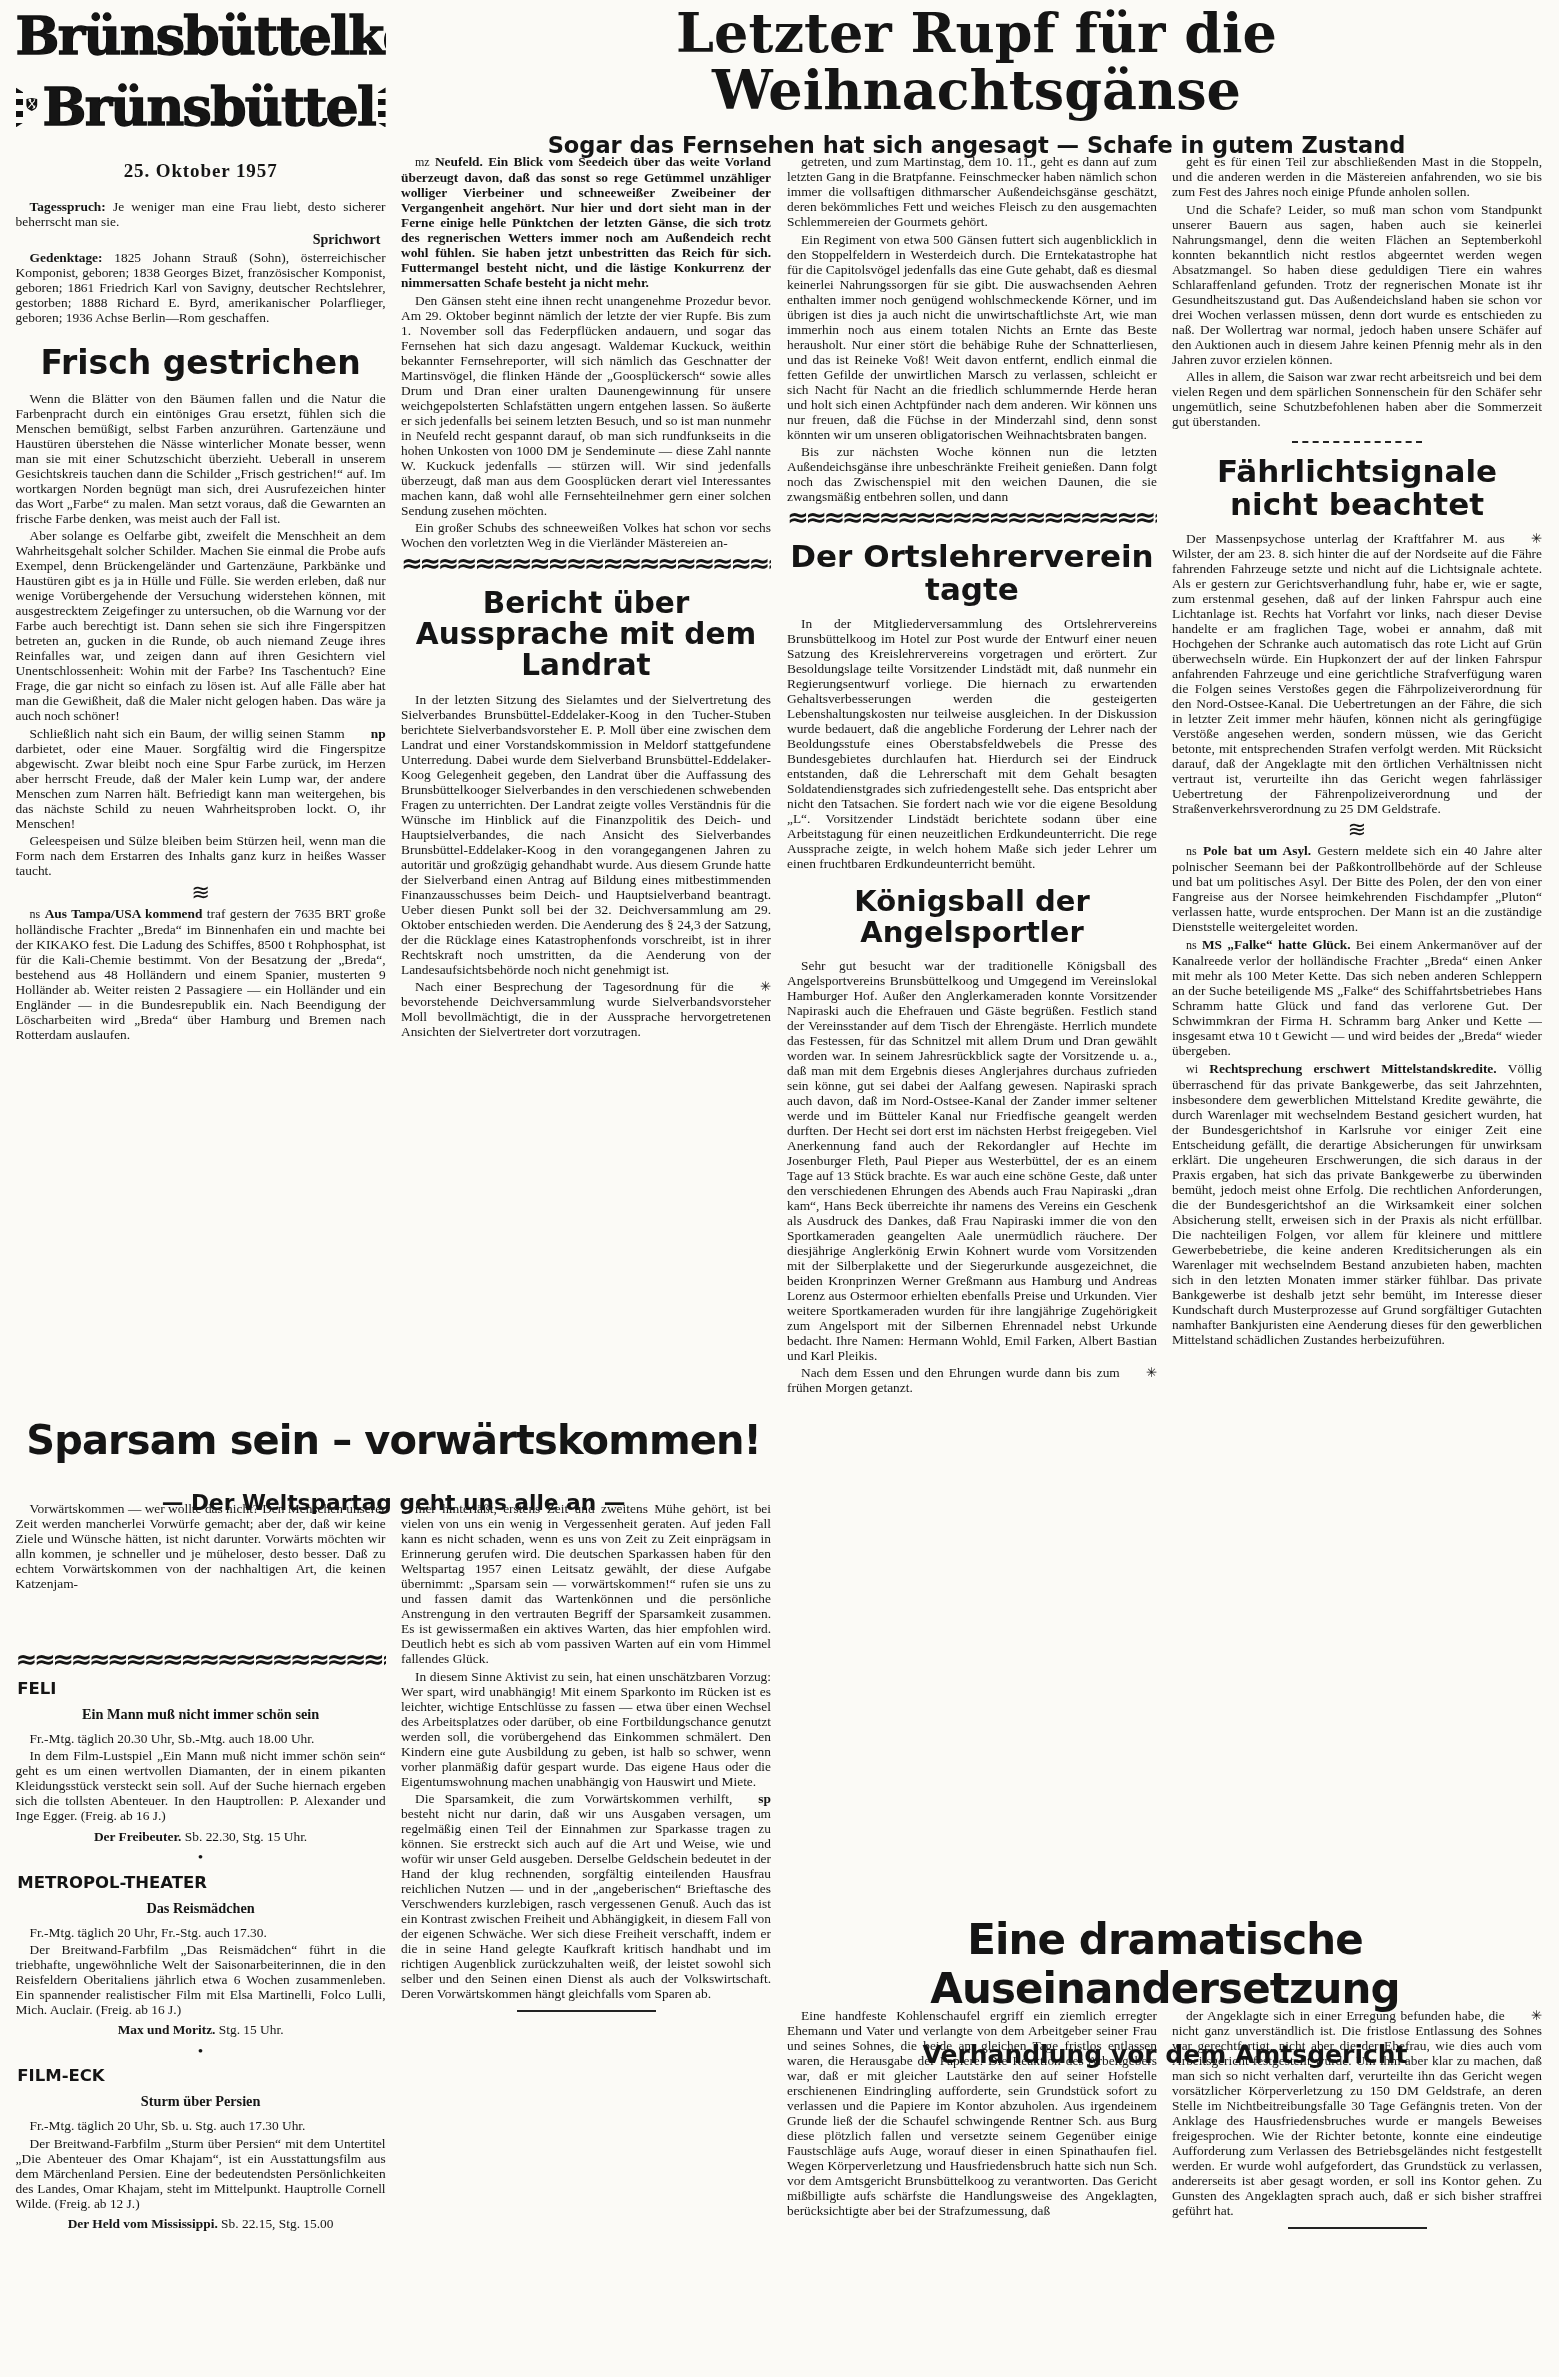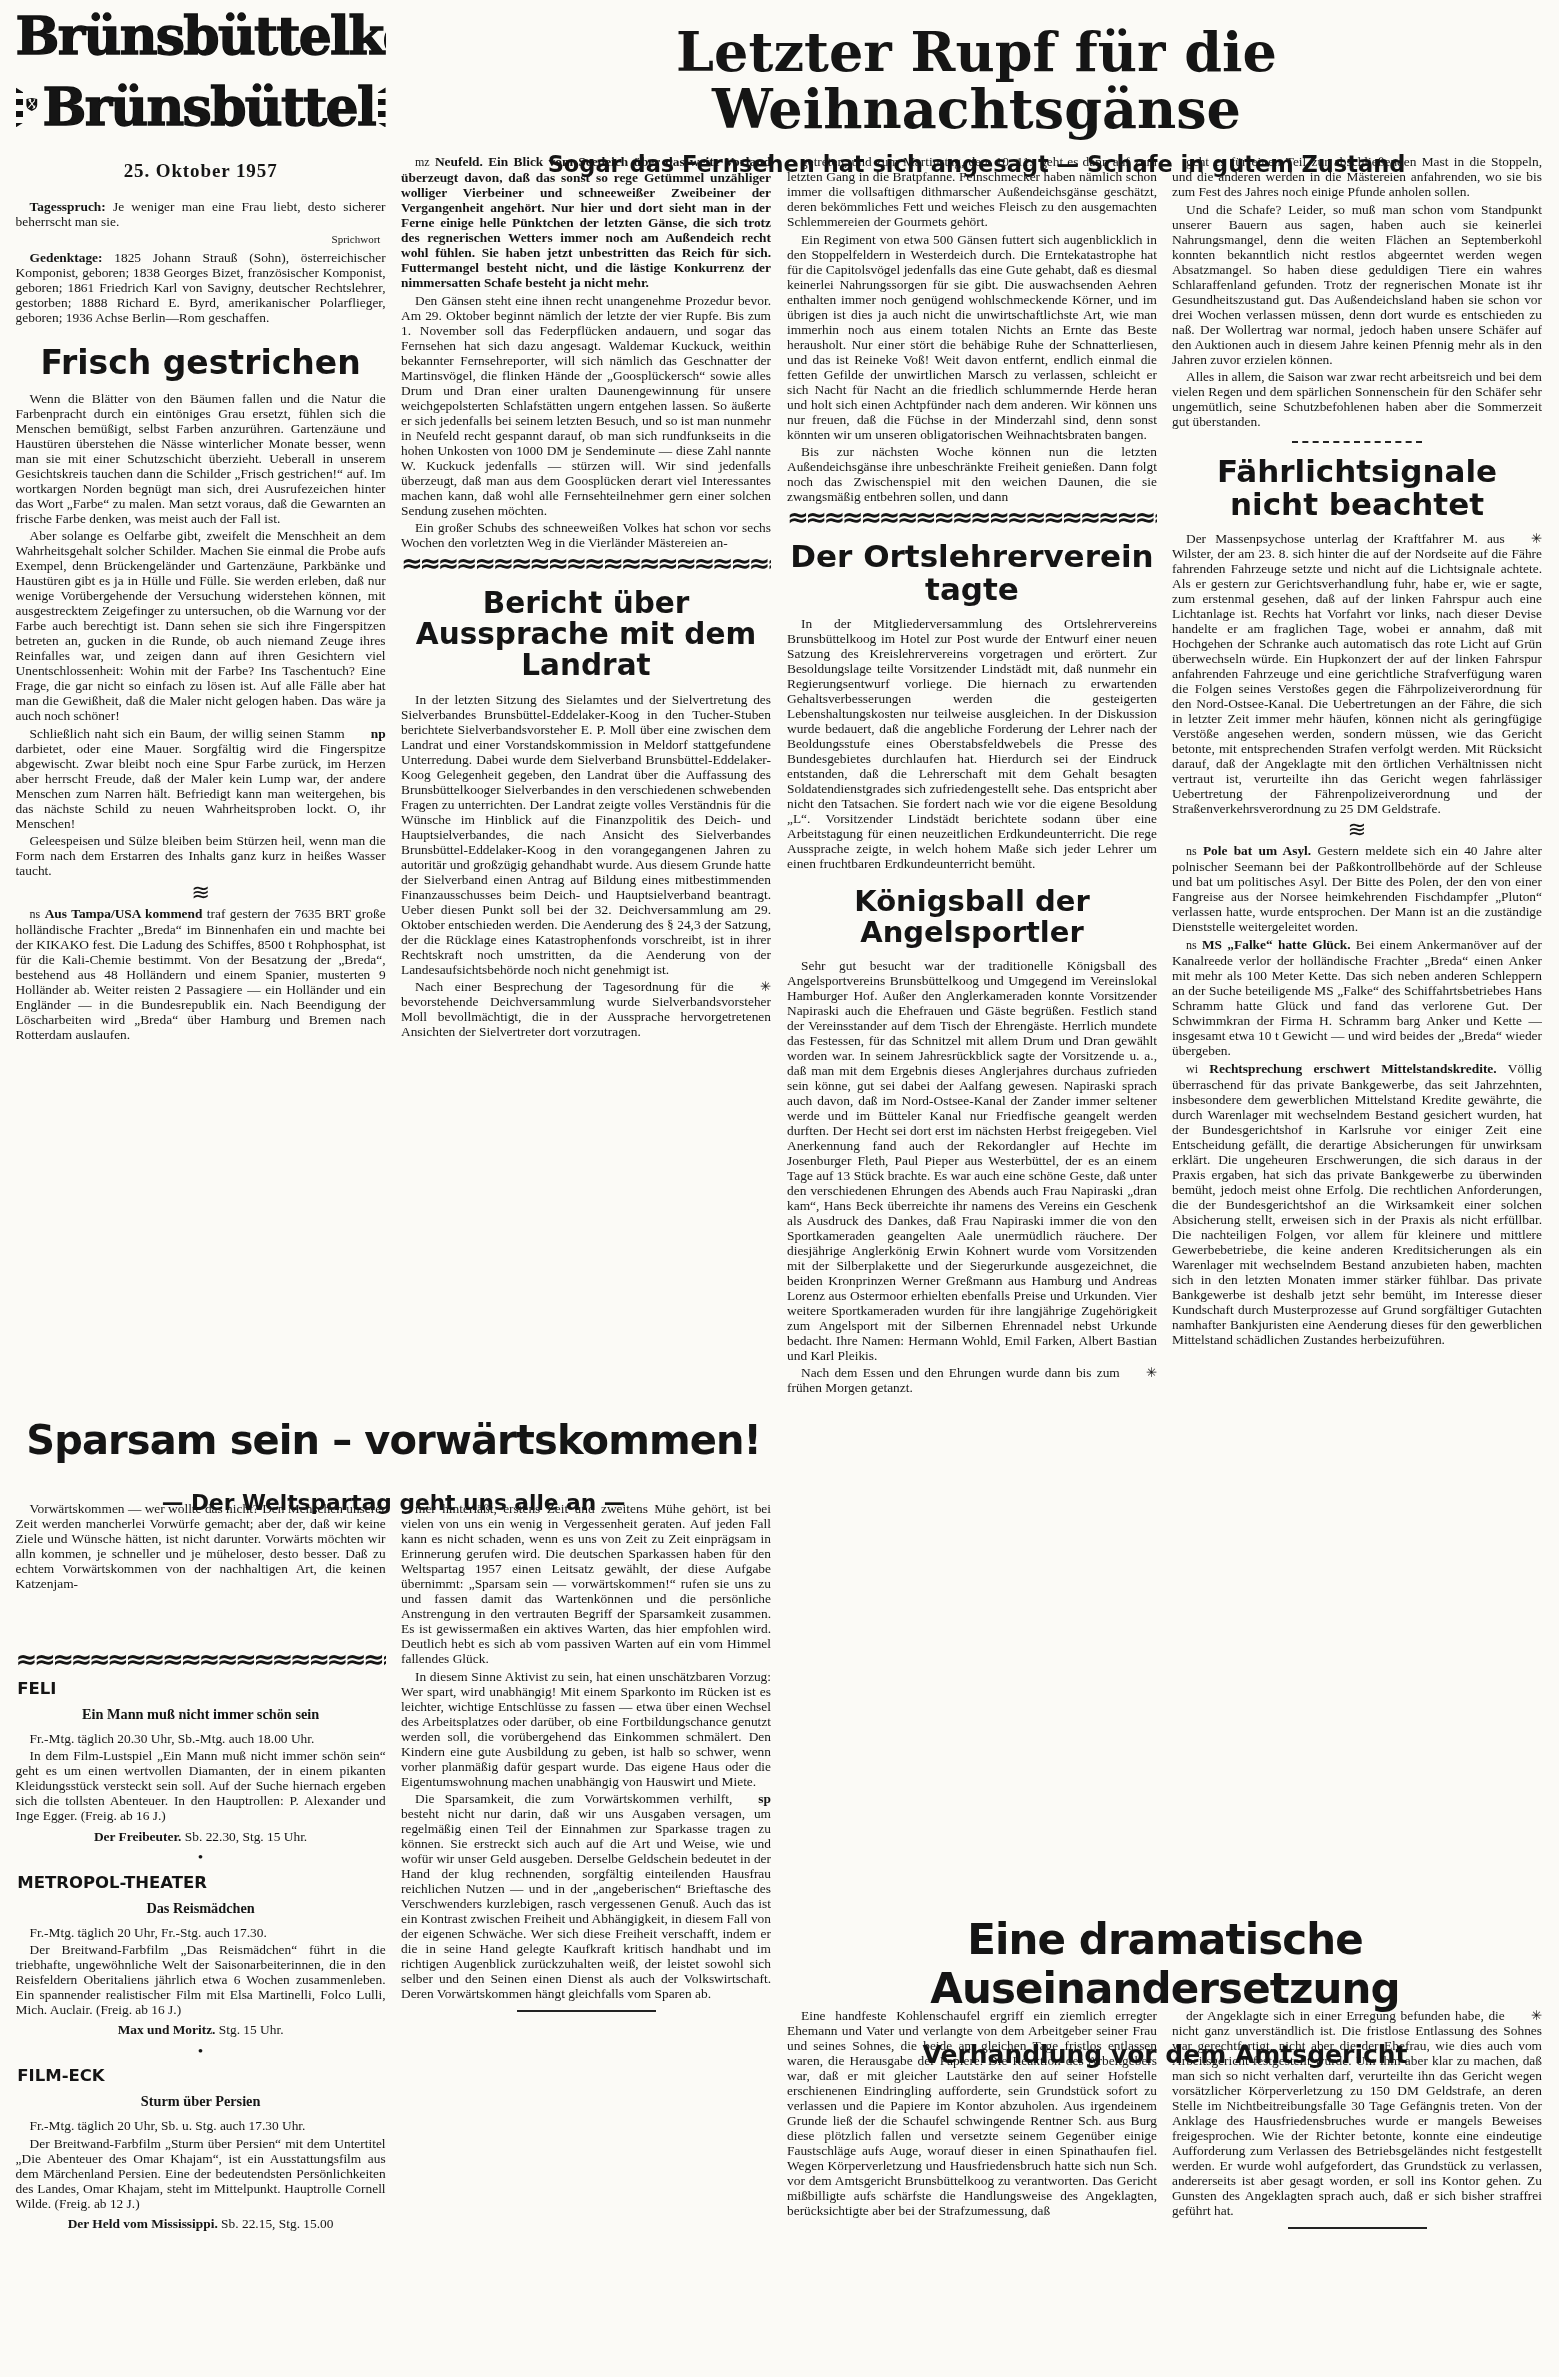--- a/index.html
+++ b/index.html
@@ -10,37 +10,37 @@
   .colw{width:370px;}
   .span2{width:756px;}
 
   
   .p{font-size:13.4px;line-height:15px;text-align:justify;text-indent:14px;margin:0 0 2.6px 0;}
   .b{font-weight:bold;}
   .lead{font-weight:bold;}
   .pre{font-weight:normal;font-size:12px;}
   .sig{float:right;font-weight:bold;padding-left:12px;}
   .sigstar{float:right;font-family:"DejaVu Sans",sans-serif;font-weight:normal;padding-left:12px;}
-  .attrib{text-align:right;font-size:11px;line-height:15px;margin:0 5.2px 2.6px 0;}
+  .attrib{text-align:right;font-size:14px;line-height:15px;margin:0 5.2px 2.6px 0;font-weight:bold;}
 
   
   #masthead{line-height:1;}
   .blackletter{font-family:"DejaVu Serif",serif;font-weight:bold;letter-spacing:-1.7px;
                -webkit-text-stroke:1.3px #111;}
   #mast-line1{font-size:52px;text-align:center;}
   #mast-line2{display:flex;align-items:center;justify-content:center;margin-top:5.2px;gap:3px;}
   #mast-line2 .blackletter{font-size:52px;}
   .flank{width:49px;height:40px;background:repeating-linear-gradient(to bottom,#111 0 6px,transparent 6px 12px);}
   .flank.left{clip-path:polygon(0 0,100% 12%,100% 88%,0 100%);}
   .flank.right{clip-path:polygon(0 12%,100% 0,100% 100%,0 88%);}
   #crest{width:75px;height:85px;margin:-5.2px 1.7px 0 0;}
   #date-line{text-align:center;font-weight:bold;font-size:19px;margin-top:14px;letter-spacing:0.9px;}
 
   
-  #main-head{left:407px;top:24px;width:1139px;text-align:center;}
+  #main-head{left:407px;top:5px;width:1139px;text-align:center;}
   #main-title{font-family:"DejaVu Serif",serif;font-weight:bold;font-size:54px;letter-spacing:0px;line-height:1.05;}
   #main-sub{font-family:"DejaVu Sans",sans-serif;font-weight:bold;font-size:22.5px;margin-top:14px;}
   .h2{font-family:"DejaVu Sans",sans-serif;font-weight:bold;text-align:center;line-height:1.05;margin:8.7px 0 10.4px 0;}
   .h2.serif{font-family:"DejaVu Serif",serif;}
   .bigspan-title{font-family:"DejaVu Sans",sans-serif;font-weight:bold;font-size:40px;text-align:center;letter-spacing:-0.9px;}
   .bigspan-sub{font-family:"DejaVu Sans",sans-serif;font-weight:bold;font-size:21.7px;text-align:center;margin-top:27px;}
 
   
   .rope{height:19px;overflow:hidden;text-align:center;font-family:"DejaVu Sans",sans-serif;
         font-weight:bold;font-size:26px;line-height:17.3px;letter-spacing:-3.5px;white-space:nowrap;margin:5.2px 0;}

